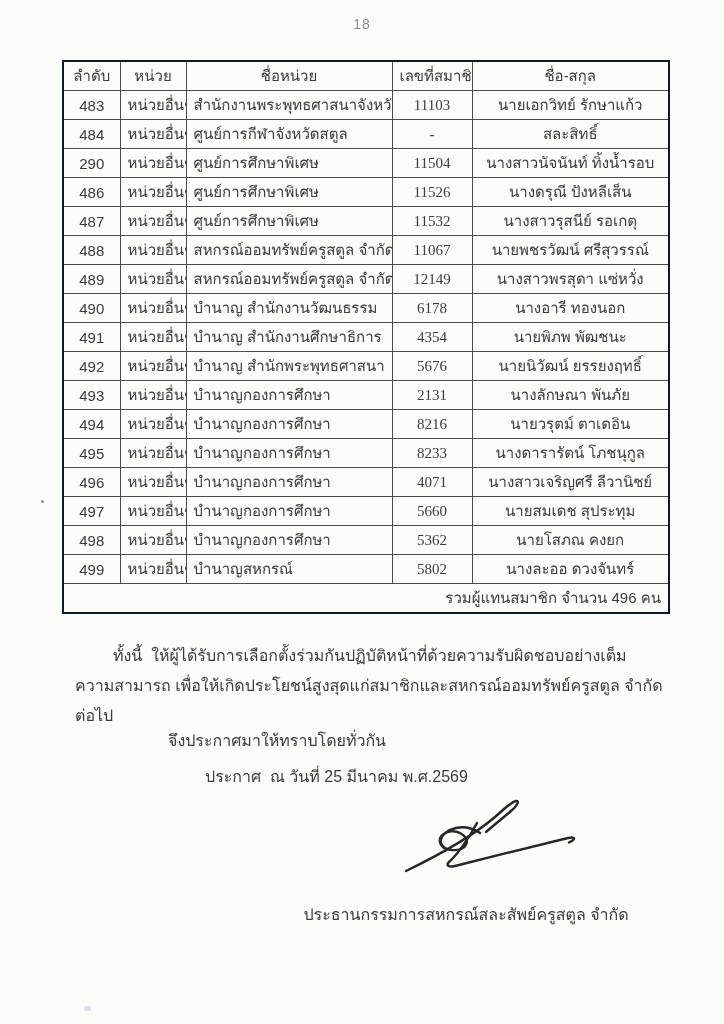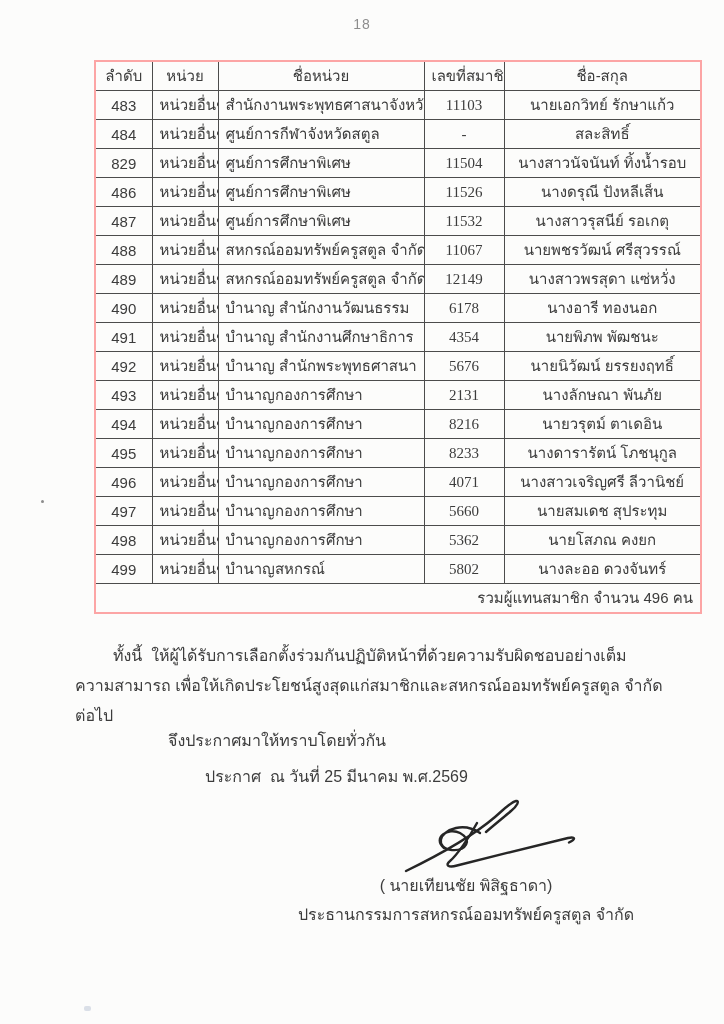--- a/index.html
+++ b/index.html
@@ -16,22 +16,21 @@
   .page-number {
     position: absolute; top: 16px; left: 0; width: 724px;
     text-align: center; font-size: 14px; color: #8d8d8d;
     letter-spacing: 1px;
   }
 
   table.members-table {
     position: absolute; left: 62px; top: 60px;
     border-collapse: collapse; table-layout: fixed;
     width: 606px;
-    border: 2px solid #fca5a5;
-    margin-left: 32px;
+    border: 2px solid #0f172a;
   }
   .members-table th, .members-table td {
     border: 1px solid #4c4c4c;
     font-weight: normal;
     font-size: 15px;
     height: 28px;
     padding: 0 7px;
     white-space: nowrap;
     overflow: hidden;
     color: #3c3c3c;
@@ -119,21 +118,21 @@
           <td class="col-name">นายเอกวิทย์  รักษาแก้ว</td>
         </tr>
         <tr>
           <td class="col-no">484</td>
           <td class="col-unit">หน่วยอื่นๆ</td>
           <td class="col-unit-name">ศูนย์การกีฬาจังหวัดสตูล</td>
           <td class="col-member-no">-</td>
           <td class="col-name">สละสิทธิ์</td>
         </tr>
         <tr>
-          <td class="col-no">829</td>
+          <td class="col-no">290</td>
           <td class="col-unit">หน่วยอื่นๆ</td>
           <td class="col-unit-name">ศูนย์การศึกษาพิเศษ</td>
           <td class="col-member-no">11504</td>
           <td class="col-name">นางสาวนัจนันท์  ทิ้งน้ำรอบ</td>
         </tr>
         <tr>
           <td class="col-no">486</td>
           <td class="col-unit">หน่วยอื่นๆ</td>
           <td class="col-unit-name">ศูนย์การศึกษาพิเศษ</td>
           <td class="col-member-no">11526</td>
@@ -243,19 +242,18 @@
   <div class="announce-line">จึงประกาศมาให้ทราบโดยทั่วกัน</div>
 
   <div class="date-line">ประกาศ  ณ วันที่ 25 มีนาคม พ.ศ.2569</div>
 
   <svg class="signature" viewBox="0 0 195 85" fill="none" xmlns="http://www.w3.org/2000/svg">
     <path d="M 8 78 C 45 60, 76 42, 97 24 C 105 17, 113 9, 118 8 C 122 7.5, 119 13, 113 18 C 106 24, 96 32, 88 39" stroke="#262626" stroke-width="2.4" stroke-linecap="round"></path>
     <path d="M 46 55 C 34 45, 50 34, 62 40 C 75 47, 68 58, 54 57 C 37 55, 40 39, 58 35 C 67 33, 76 36, 82 40" stroke="#262626" stroke-width="2.4" stroke-linecap="round"></path>
     <path d="M 79 30 C 71 45, 59 62, 52 68 C 47 72, 50 75, 59 72.5 C 92 64, 141 52, 170 45 C 177 43.2, 178.5 46, 171 49.5" stroke="#262626" stroke-width="2.4" stroke-linecap="round"></path>
   </svg>
 
-  <div class="signer-name">( นายเทียนชัย พิสิฐธาดา)</div>
-  <div class="signer-title">ประธานกรรมการสหกรณ์ออมทรัพย์ครูสตูล จำกัด</div>
+  <div class="signer-title">ประธานกรรมการสหกรณ์สละสัพย์ครูสตูล จำกัด</div>
 
   <div class="margin-speck"></div>
   <div class="bottom-smudge"></div>
 
 </div>
 
 </body></html>

